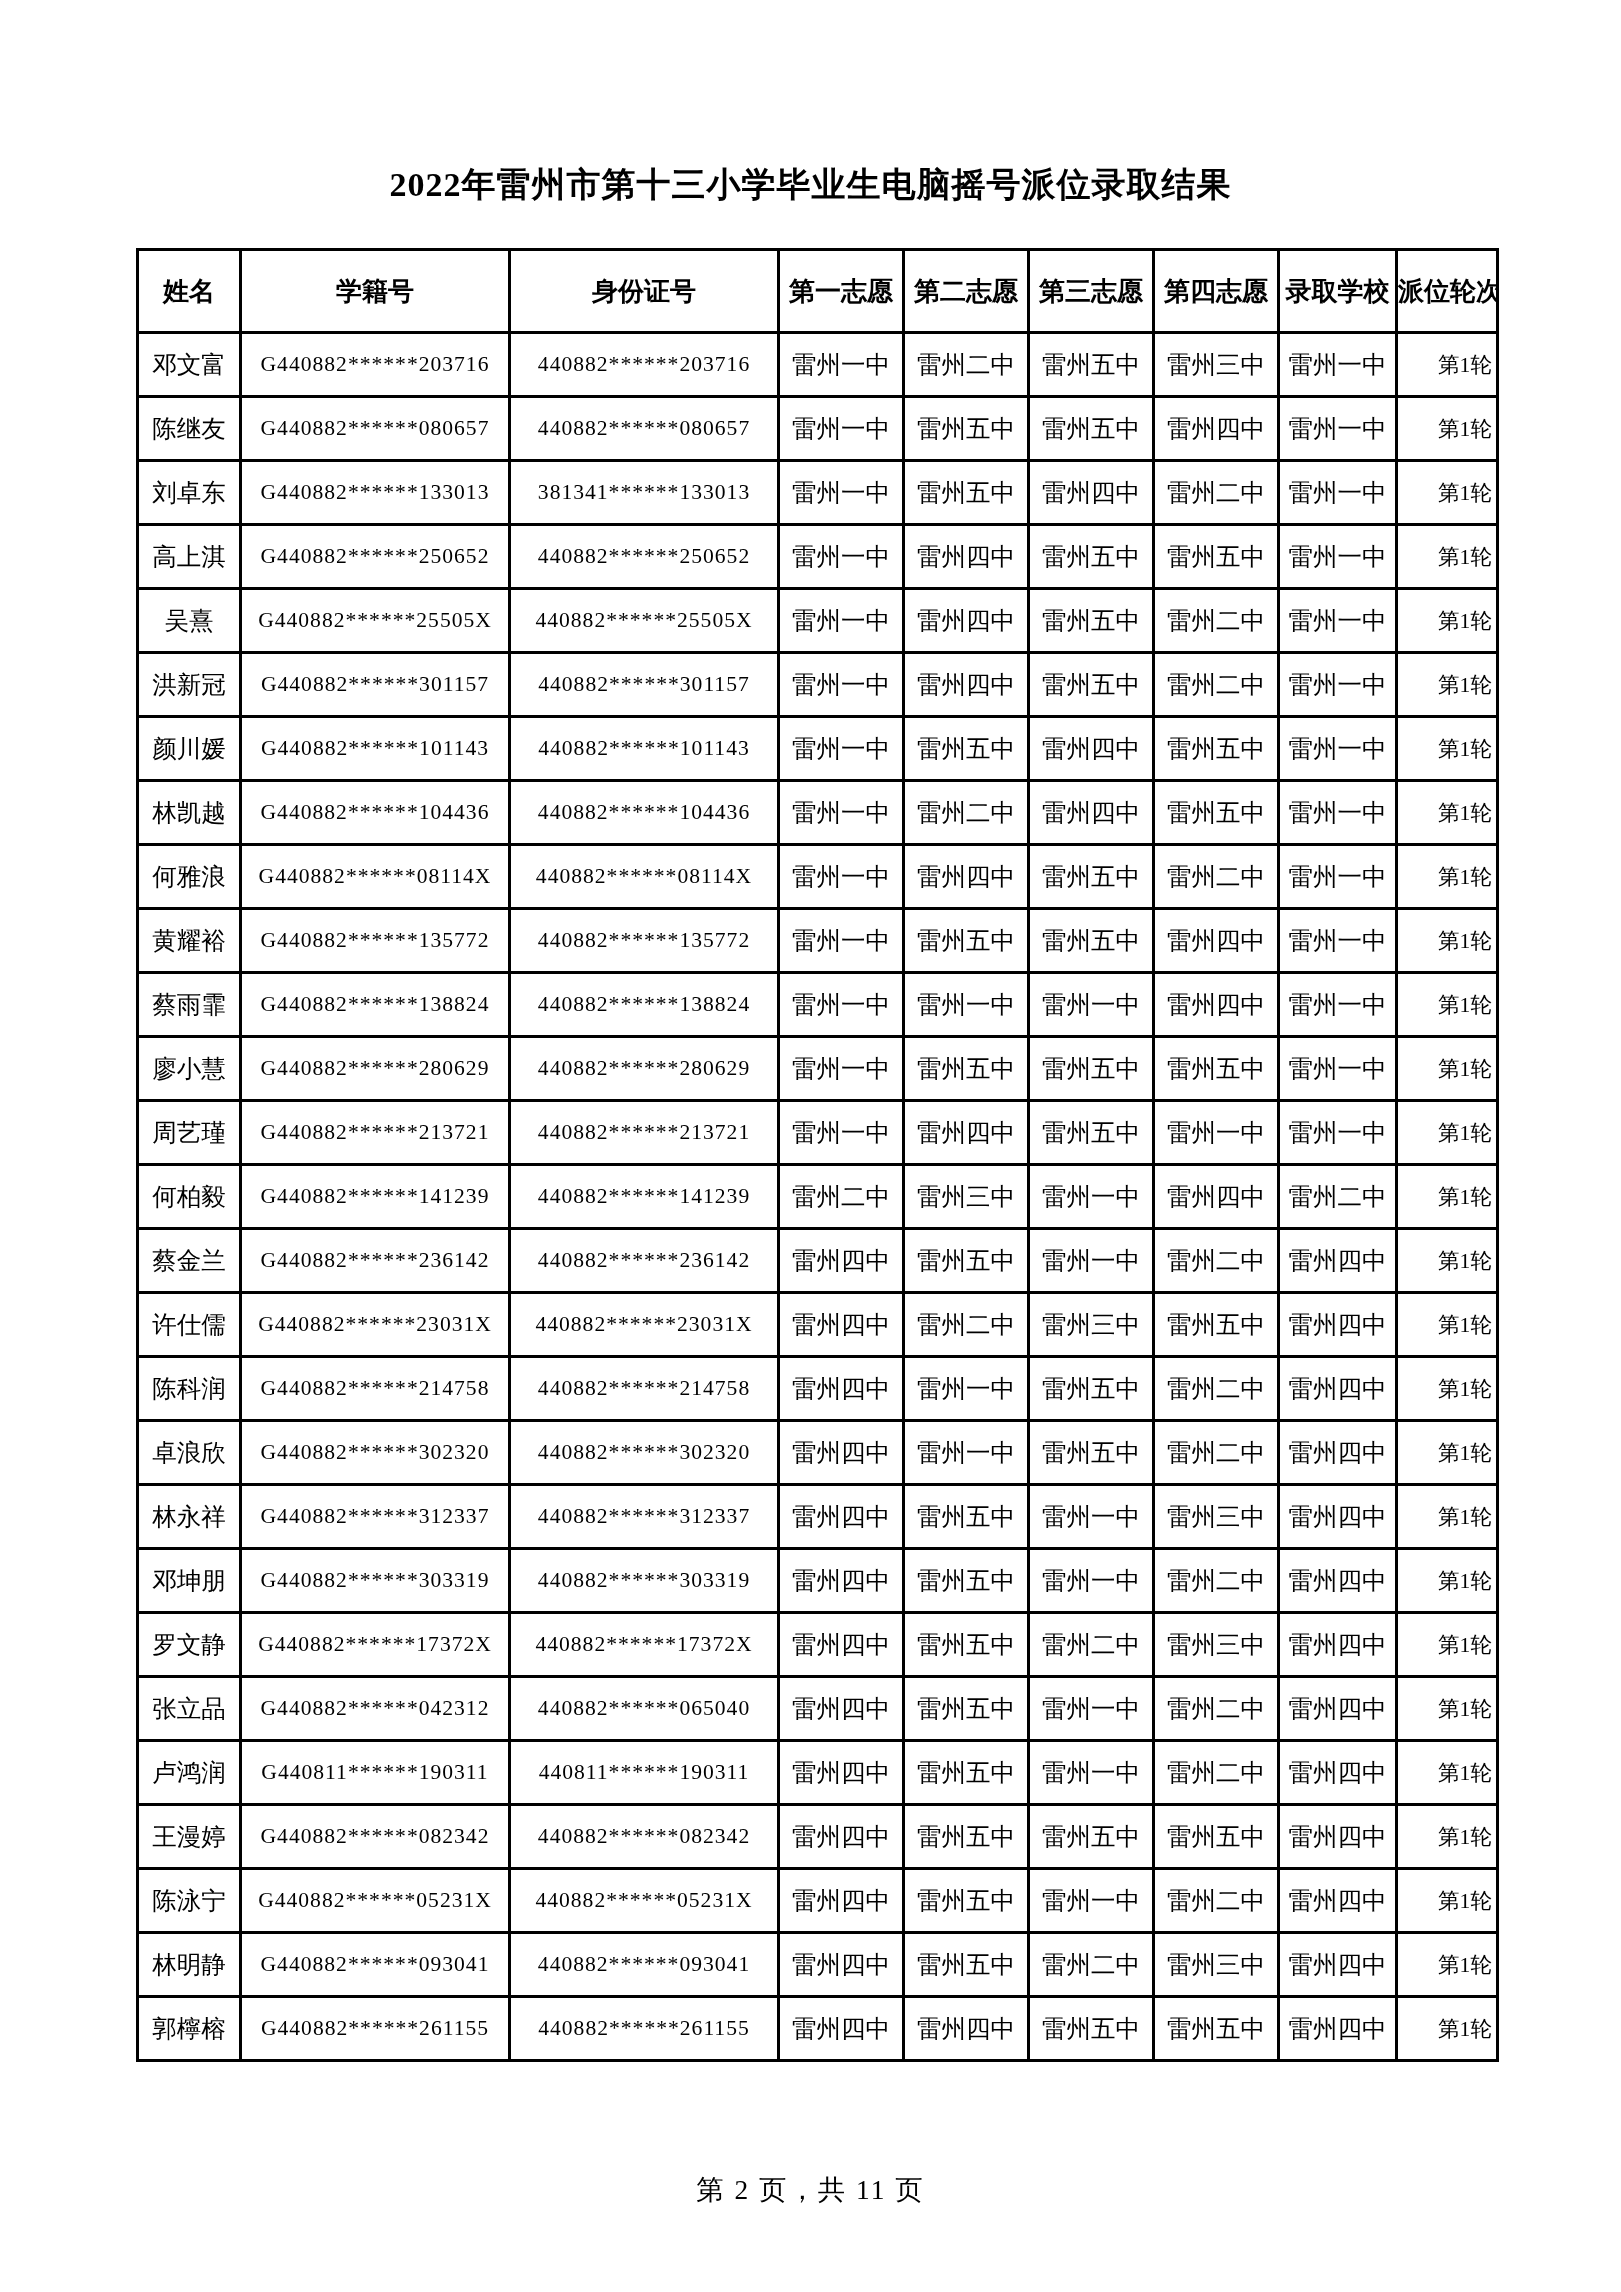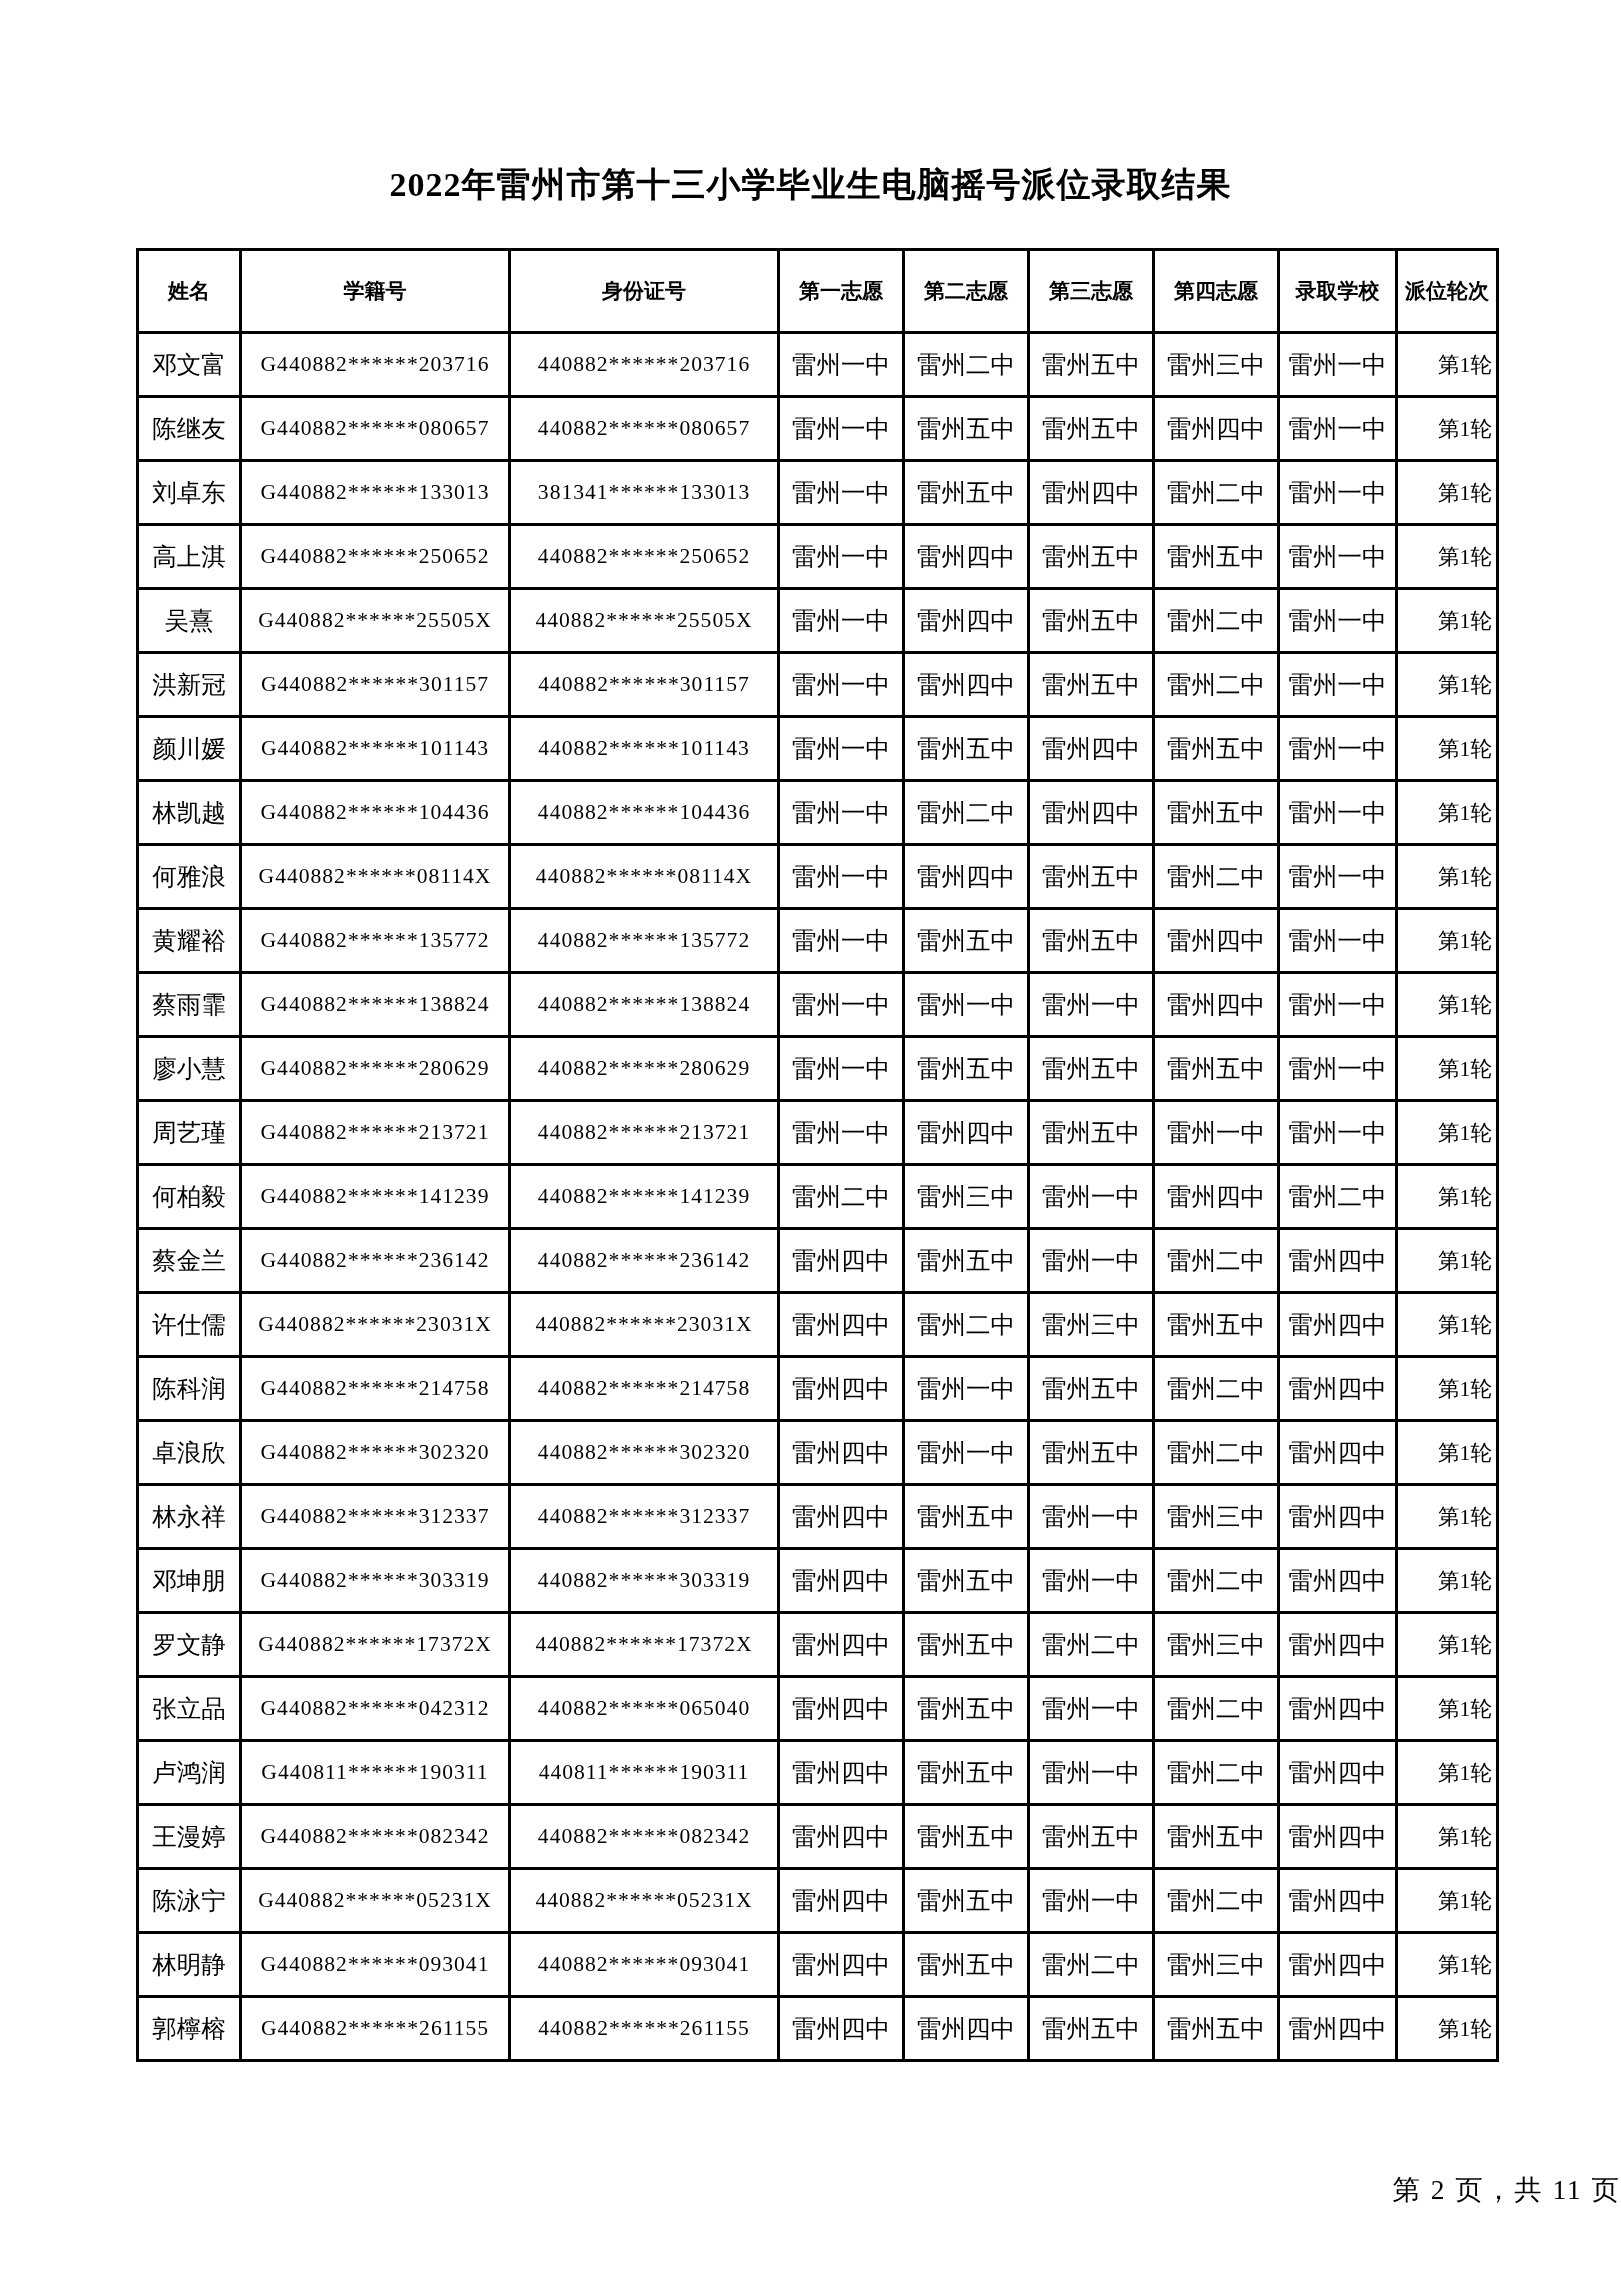--- a/index.html
+++ b/index.html
@@ -39,42 +39,42 @@
   table.results td {
     border: 3.9px solid #000000;
     text-align: center;
     vertical-align: middle;
     padding: 0;
     overflow: hidden;
     white-space: nowrap;
   }
   table.results thead th {
     height: 80px;
-    font-size: 21px;
+    font-size: 26px;
     font-weight: 700;
   }
   table.results tbody td {
     height: 61px;
     font-size: 24.5px;
   }
   table.results tbody td.id-cell {
     font-size: 21.6px;
     letter-spacing: 1px;
     margin-top: 17px;
   }
   table.results tbody td.round-cell {
     font-size: 21.6px;
     padding-left: 36px;
   }
   .page-footer {
     position: absolute;
     top: 2172px;
     left: 0;
     width: 100%;
-    text-align: right;
+    text-align: center;
     font-size: 27.4px;
     letter-spacing: 2px;
   }
 </style>
 </head>
 <body>
 
 <div class="page">
 
   <div class="doc-title">2022年雷州市第十三小学毕业生电脑摇号派位录取结果</div>

